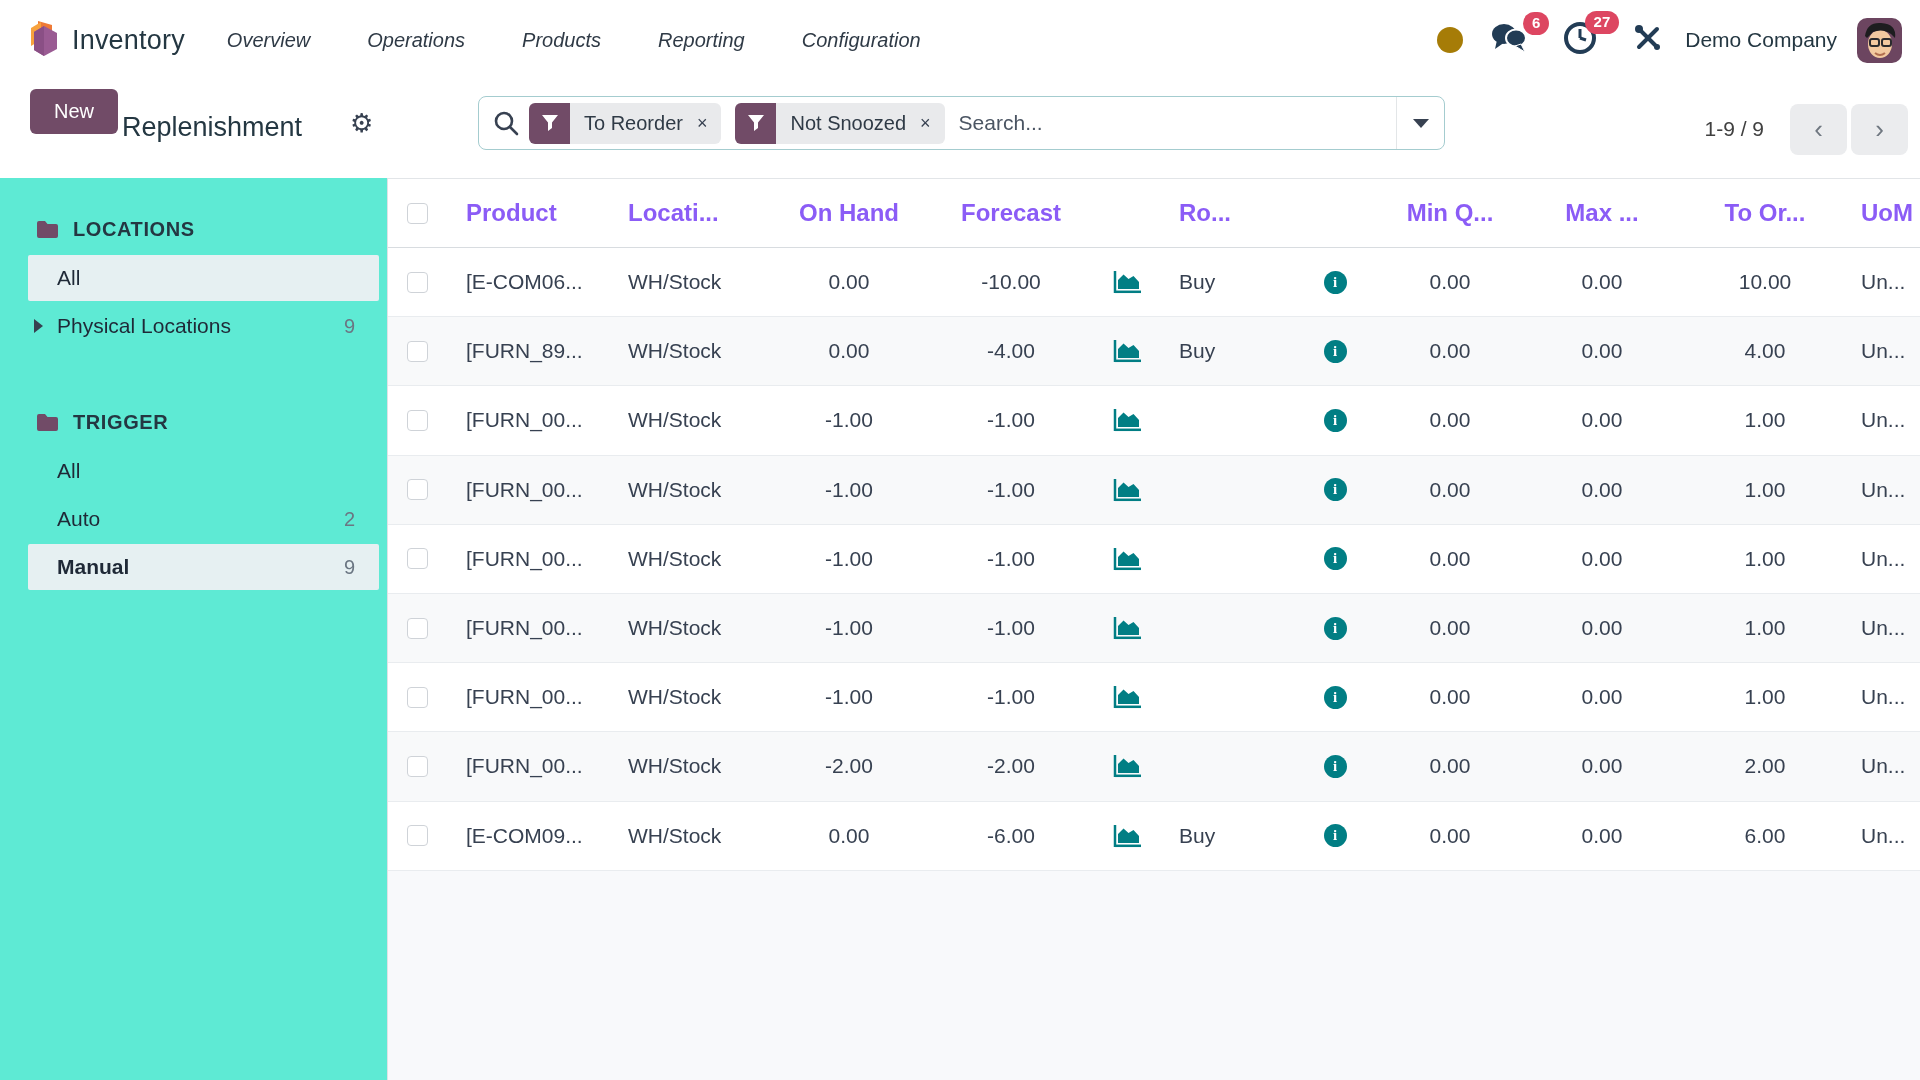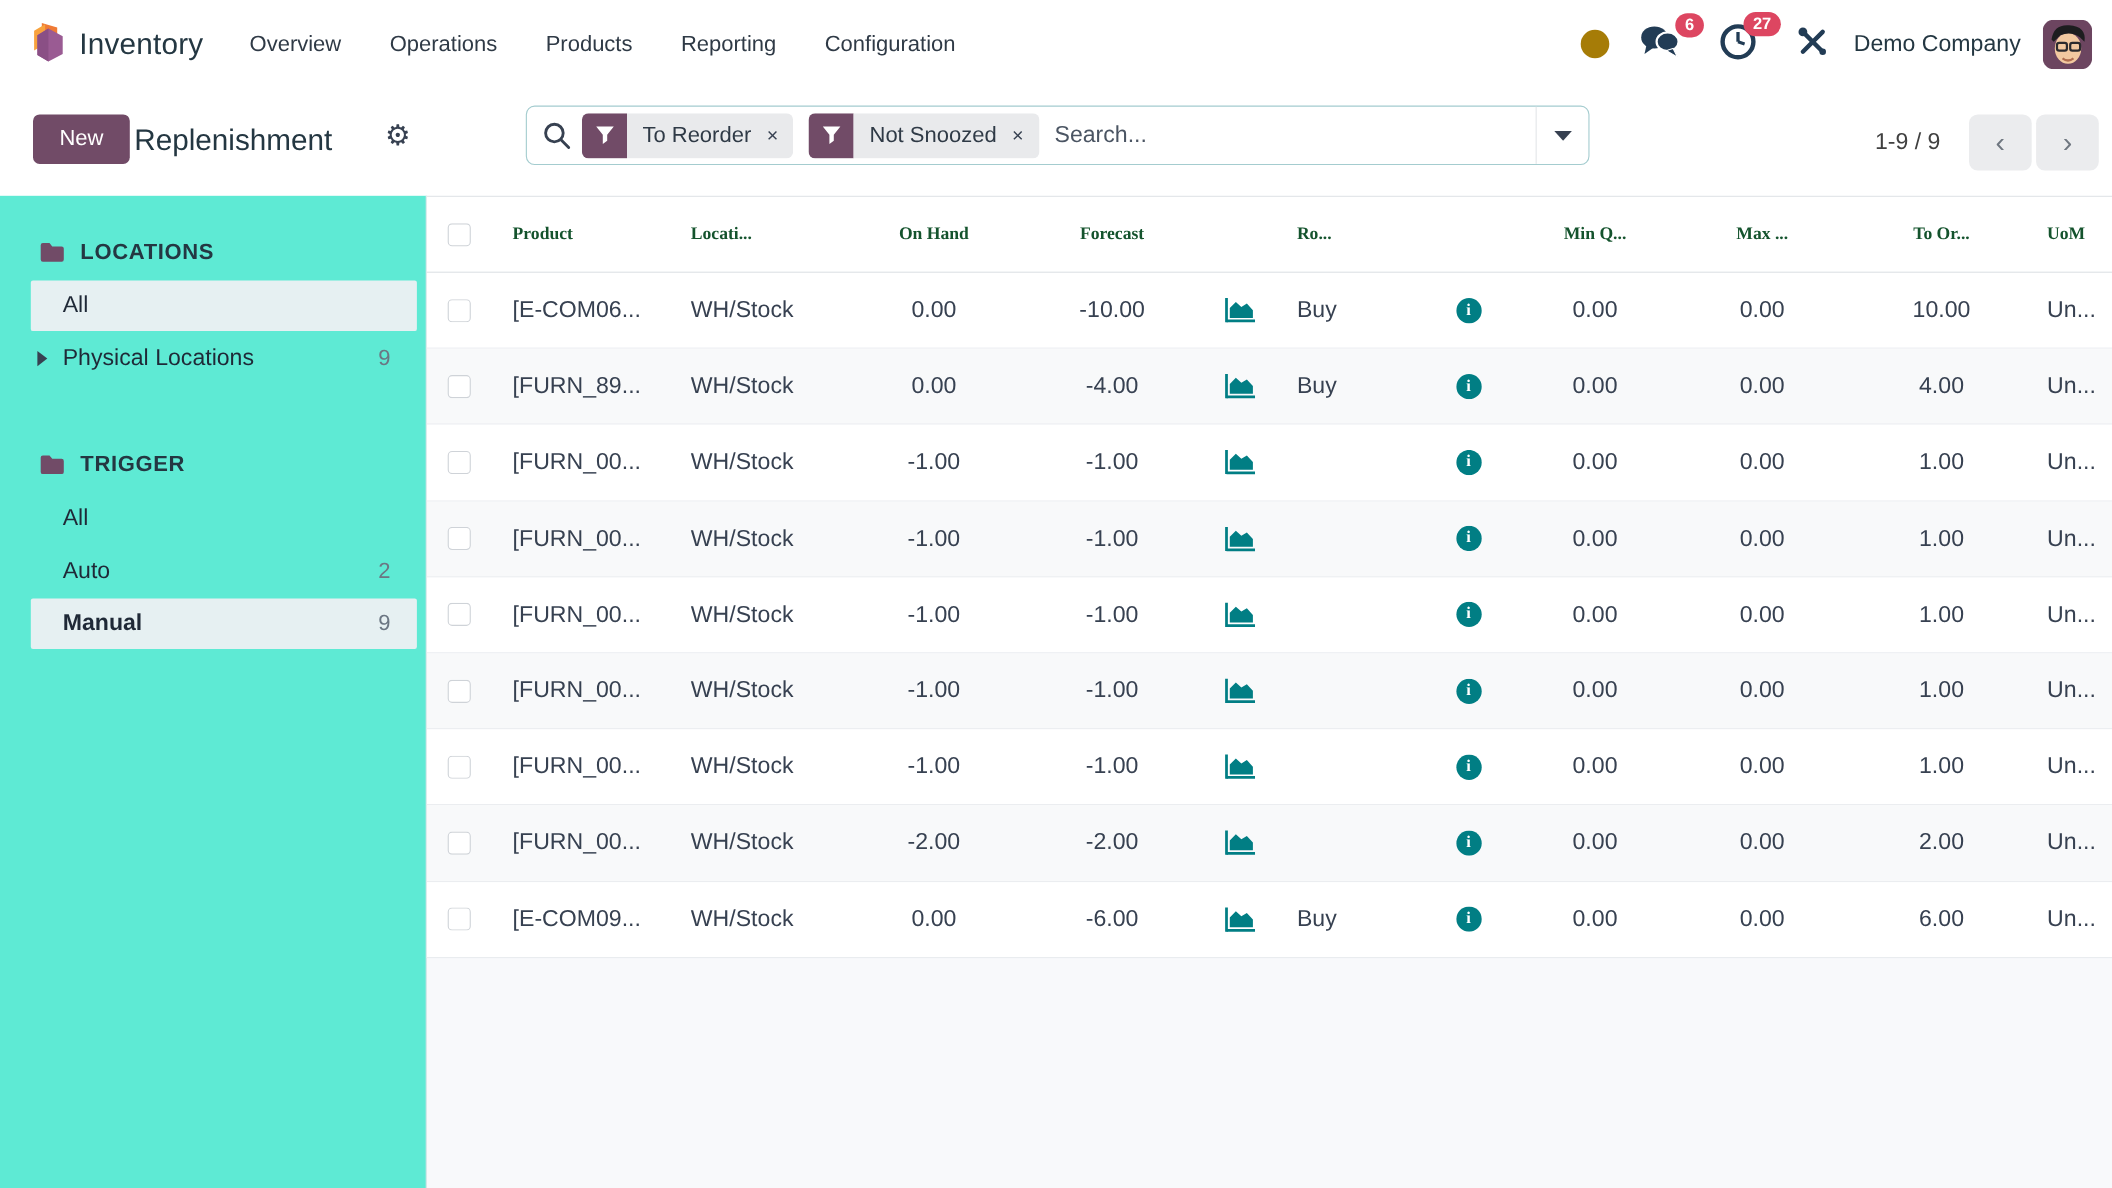--- a/index.html
+++ b/index.html
@@ -4,34 +4,34 @@
 <style>
   * { margin:0; padding:0; box-sizing:border-box; }
   html,body { width:1920px; height:1080px; overflow:hidden; background:#fff;
               font-family:"Liberation Sans", sans-serif; color:#374151; }
 
   
   .navbar { position:absolute; left:0; top:0; width:1920px; height:80px; background:#fff;
             display:flex; align-items:center; }
   .brand { display:flex; align-items:center; gap:12px; margin-left:28px; cursor:pointer; }
   .brand-title { font-size:27px; font-weight:500; color:#243742; letter-spacing:.2px; }
-  .nav-menu { display:flex; align-items:center; margin-left:42px; gap:44px; }
+  .nav-menu { display:flex; align-items:center; margin-left:42px; gap:57px;font-style:italic; }
   .nav-item { font-size:20px; color:#2f3a46; cursor:pointer; }
   .nav-right { position:absolute; right:0; top:0; height:80px; display:flex; align-items:center; }
   .dot-gold { width:26px; height:26px; border-radius:50%; background:#a67c07; margin-right:28px; }
   .icon-wrap { position:relative; margin-right:36px; }
   .badge { position:absolute; top:-10px; right:-22px; background:#dd4661; color:#fff;
            font-size:15px; font-weight:700; border-radius:999px; padding:3px 9px; line-height:1.1; }
   .tools-icon { margin-right:22px; }
   .company { font-size:21px; color:#243742; margin-right:20px; cursor:pointer; }
   .avatar { width:45px; height:45px; border-radius:10px; overflow:hidden; margin-right:18px; cursor:pointer; }
 
   
   .control { position:absolute; left:0; top:80px; width:1920px; height:98px; background:#fff; }
-  .btn-new { position:absolute; left:30px; top:24px; height:45px; padding:0 24px;
+  .btn-new { position:absolute; left:30px; top:9px; height:45px; padding:0 24px;
              background:#714B67; color:#fff; font-size:20px; font-weight:500;
              border:none; border-radius:6px; cursor:pointer; }
   .breadcrumb { position:absolute; left:122px; top:32px; font-size:27px; color:#243742; }
   .gear { position:absolute; left:350px; top:28px; font-size:26px; color:#374151; cursor:pointer; }
 
   .searchbar { position:absolute; left:478px; top:16px; width:967px; height:54px;
                border:1px solid #a4cccf; border-radius:8px; background:#fff;
                display:flex; align-items:center; }
   .search-glyph { margin:0 10px 0 14px; flex:0 0 auto; }
   .facet { display:flex; align-items:stretch; height:41px; border-radius:6px; overflow:hidden;
@@ -64,21 +64,21 @@
   .side-item.bold { font-weight:700; }
   .side-item .count { position:absolute; right:24px; font-size:20px; color:#6b7683; font-weight:400; }
   .side-caret { position:absolute; left:6px; width:0; height:0; border-top:7px solid transparent;
                 border-bottom:7px solid transparent; border-left:9px solid #374151; }
 
   
   .table-zone { position:absolute; left:388px; top:178px; width:1532px; height:902px; background:#f8f9fb; }
   .grid { display:grid; grid-template-columns:58px 172px 152px 160px 164px 66px 130px 90px 142px 162px 164px 72px;
           align-items:center; }
   .thead { height:70px; background:#fff; border-top:1px solid #e2e5e8; border-bottom:1px solid #d8dce0;
-           font-weight:700; color:#14532d; font-size:16px;font-family:Liberation Serif, serif; }
+           font-weight:700; color:#8b5cf6; font-size:24px; }
   .trow { height:69.2px; background:#fff; border-bottom:1px solid #e9ecef; font-size:21px; color:#374151; }
   .trow:nth-child(even) { background:#f8f9fa; }
   .cell { overflow:hidden; white-space:nowrap; }
   .c-check { display:flex; justify-content:center; }
   .cb { width:21px; height:21px; border:1px solid #cfd3d8; border-radius:4px; background:#fff; cursor:pointer; }
   .c-product { padding-left:20px; }
   .c-loc { padding-left:10px; }
   .c-num { text-align:center; padding-right:2px; }
   .c-chart { display:flex; justify-content:center; cursor:pointer; }
   .c-route { padding-left:19px; }

